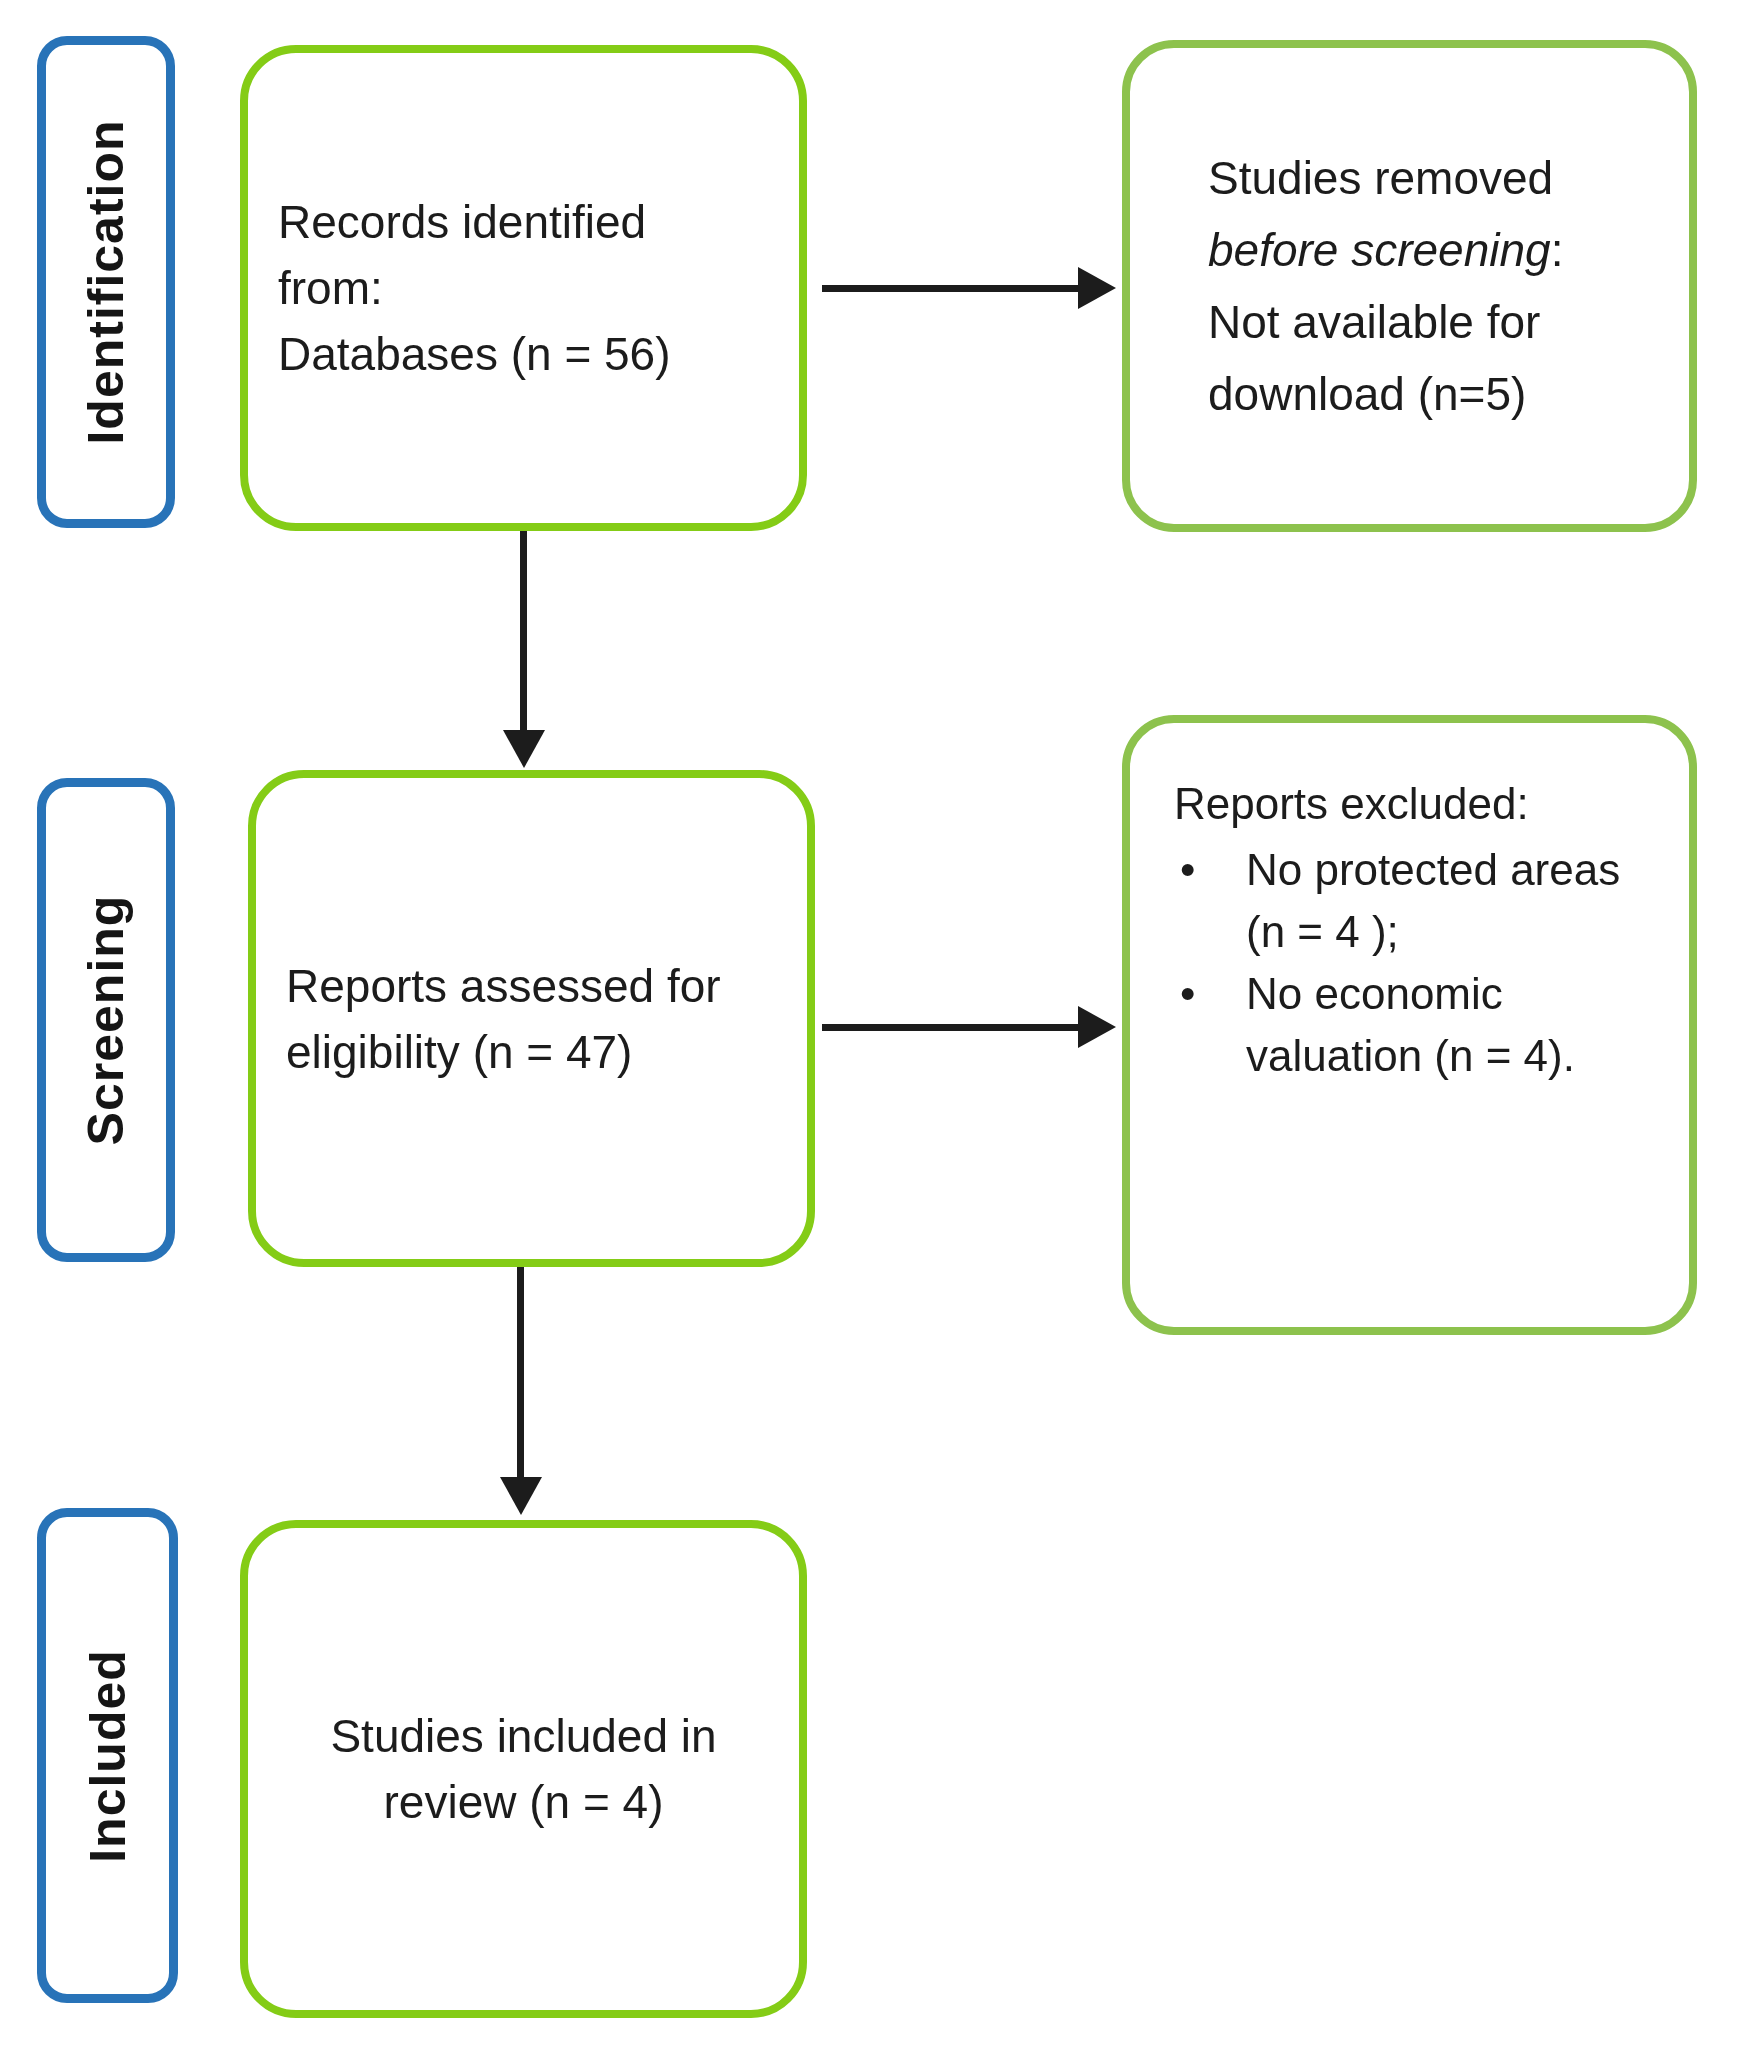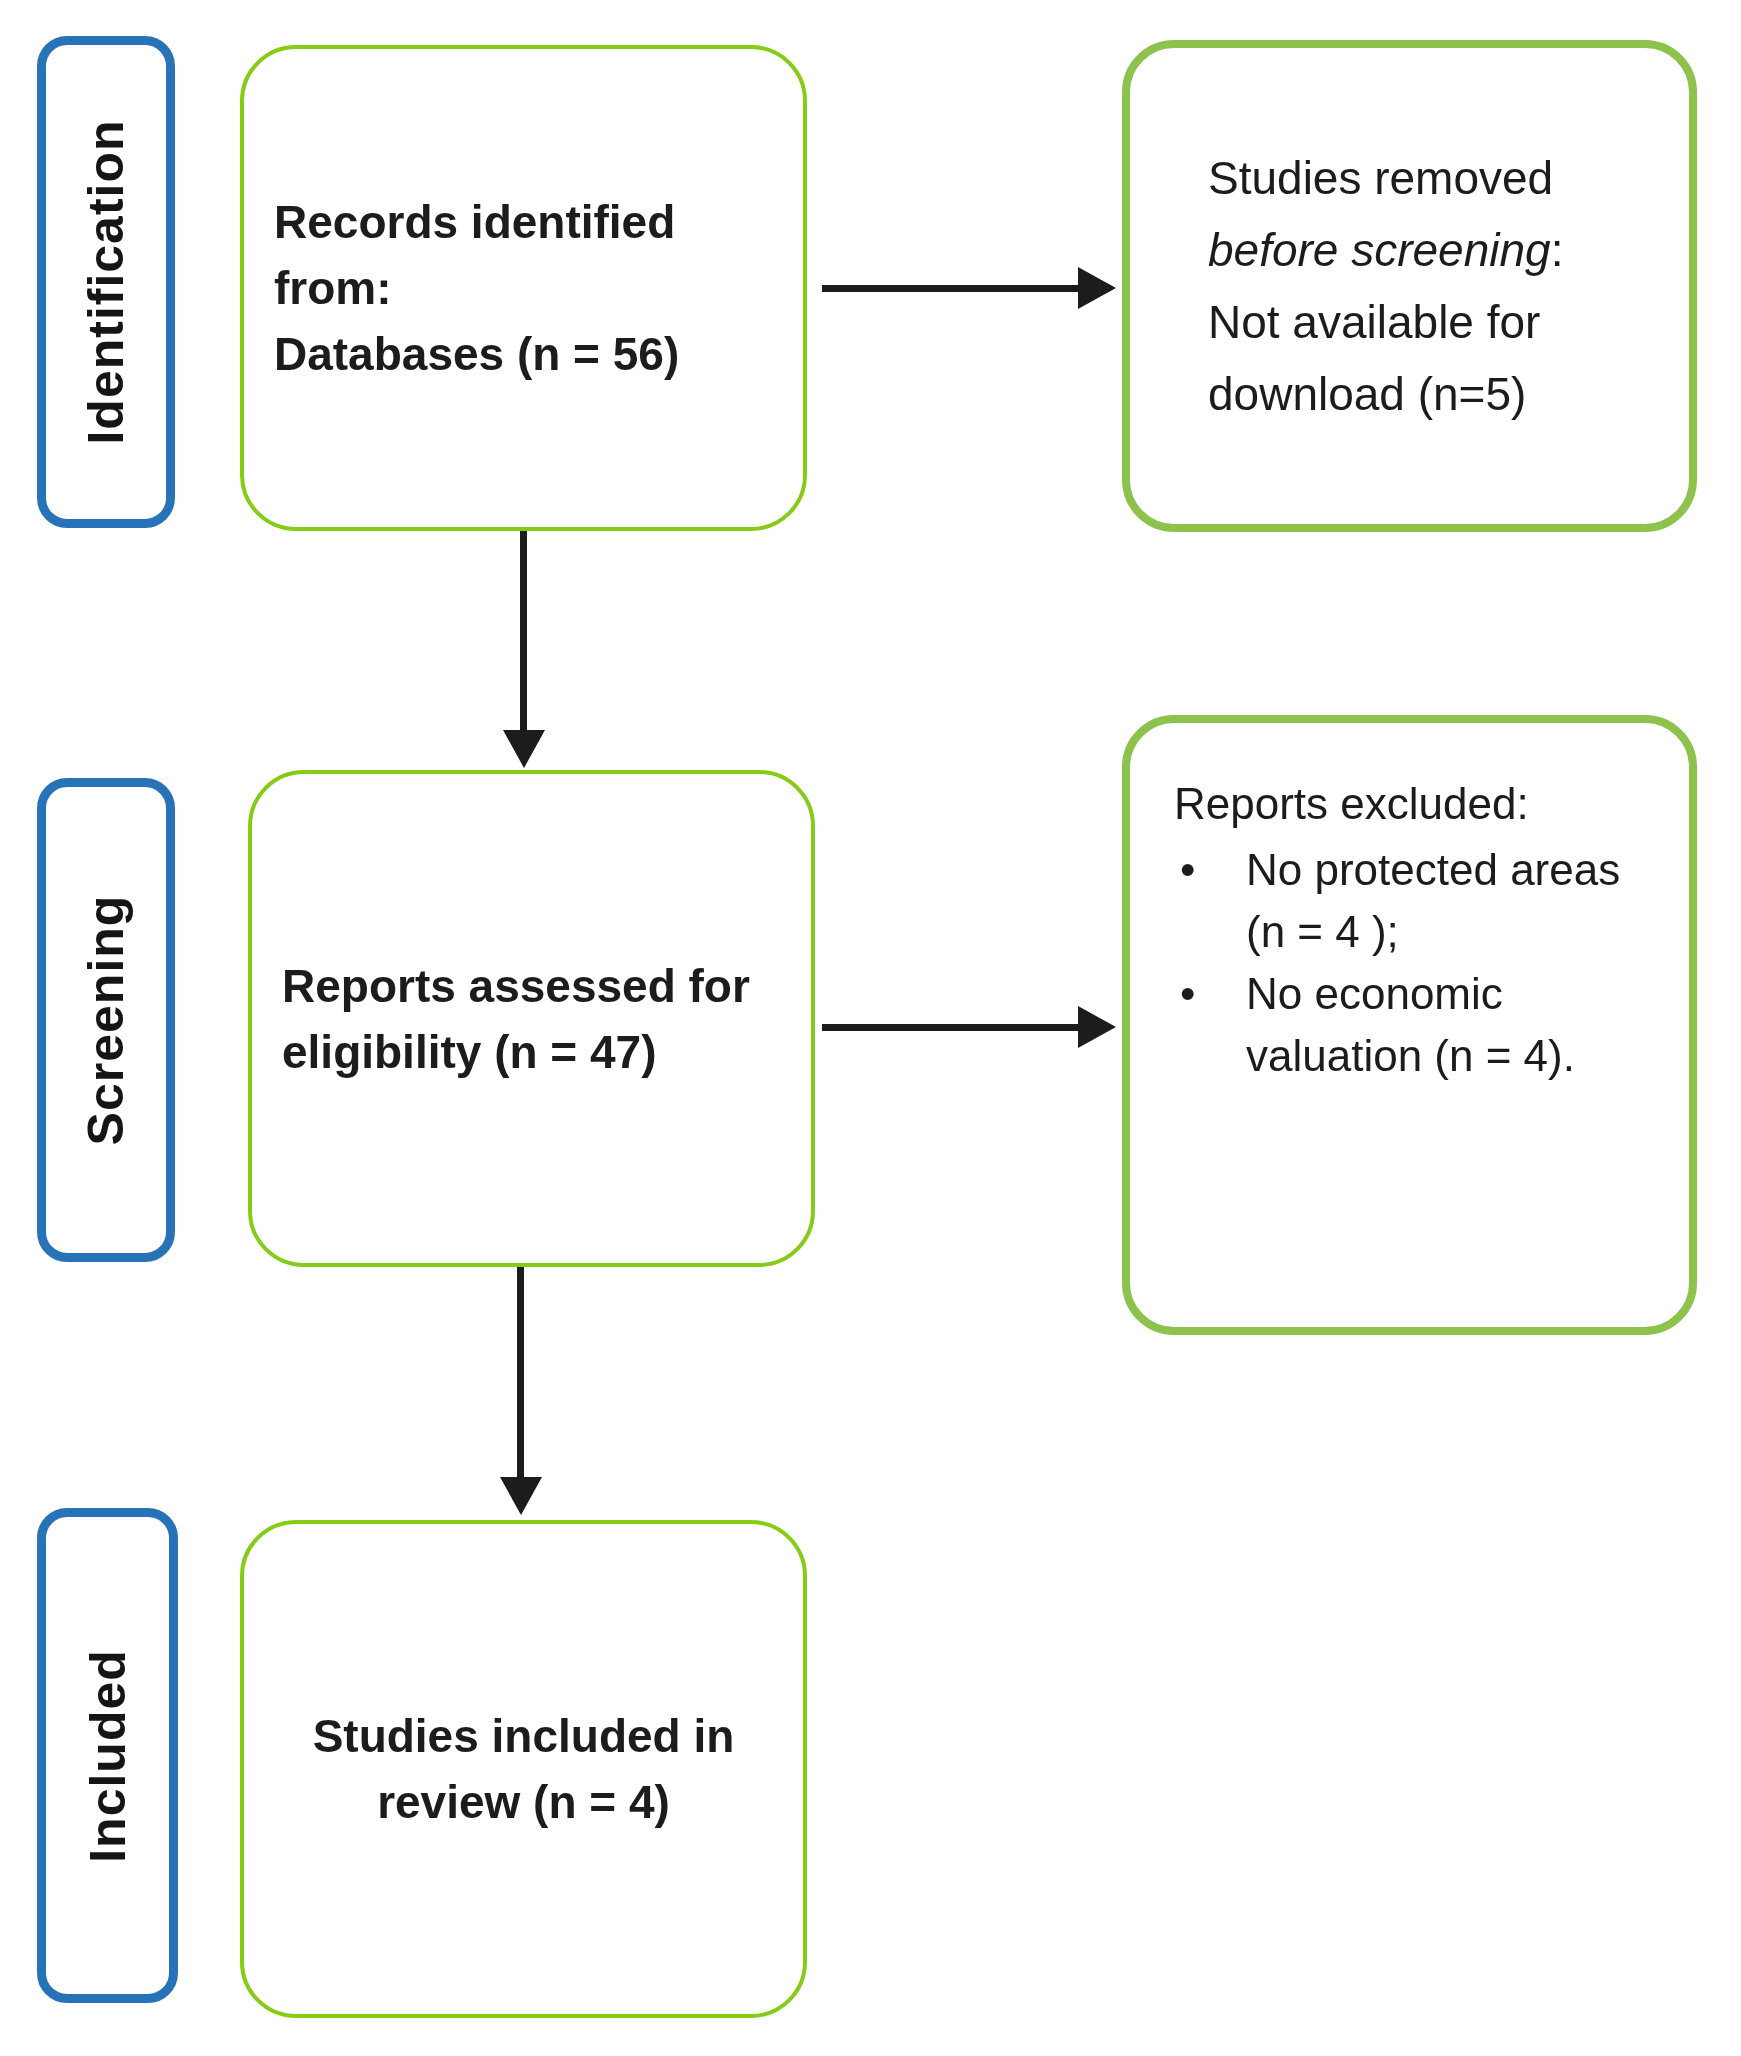--- a/index.html
+++ b/index.html
@@ -26,28 +26,27 @@
     transform: rotate(-90deg);
     white-space: nowrap;
     font-size: 50px;
     font-weight: bold;
     letter-spacing: 1px;
     color: #151515;
   }
 
   
   .process-box {
-    border: 4px solid #84cc16;
+    border: 8px solid #84cc16;
     border-radius: 56px;
     display: flex;
     flex-direction: column;
     justify-content: center;
     font-size: 46px;
     line-height: 66px;
-    font-weight: bold;
   }
   .process-box.left-text { padding: 0 24px 0 30px; }
   .process-box.center-text { align-items: center; text-align: right; padding: 0 16px; }
 
   
   .exclusion-box {
     border: 8px solid #8dc24d;
     border-radius: 52px;
     font-size: 46px;
     line-height: 72px;

